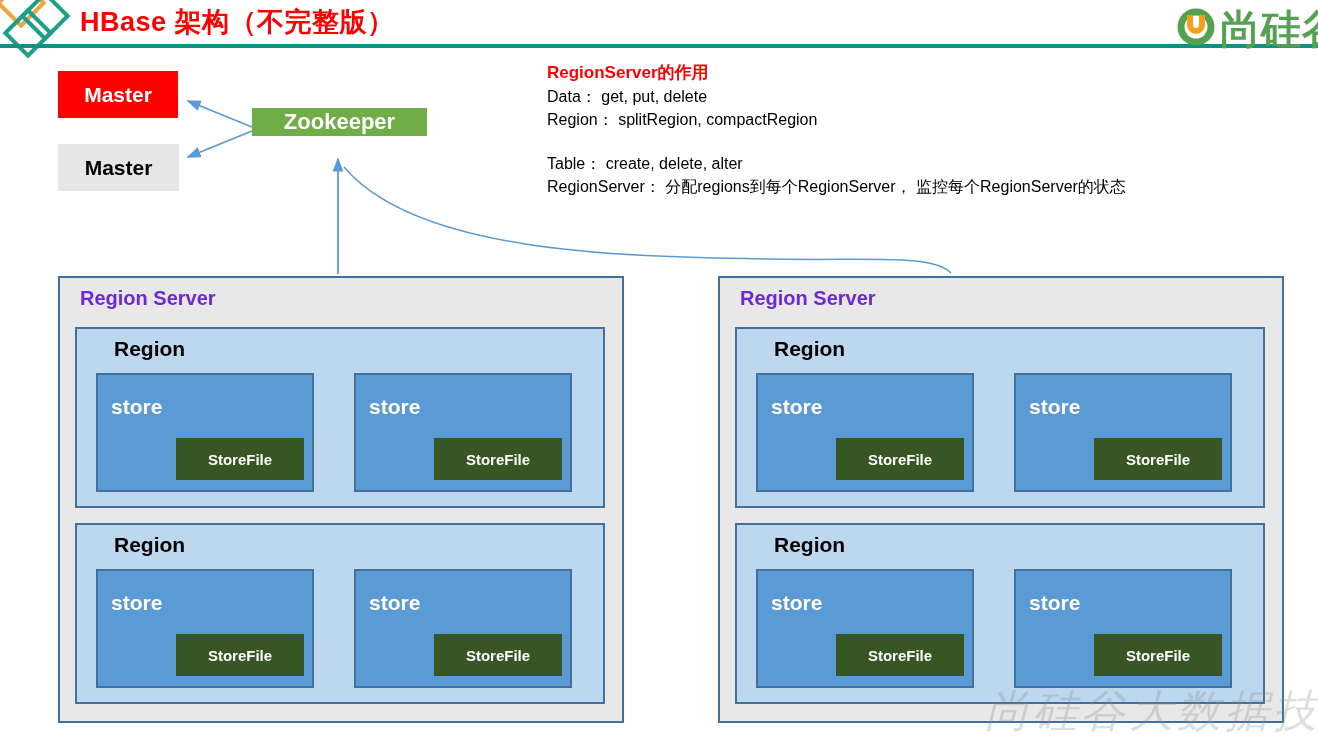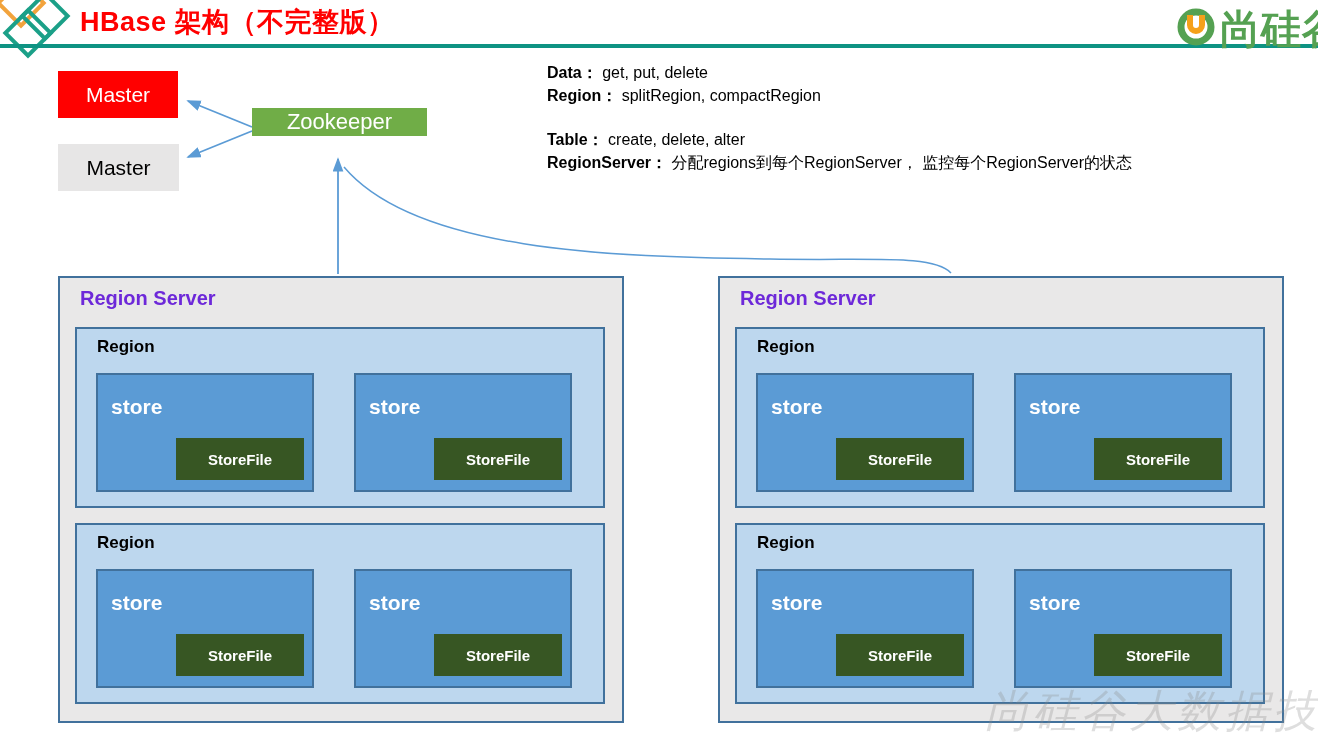--- a/index.html
+++ b/index.html
@@ -16,40 +16,40 @@
   .logo-diamonds{position:absolute;left:0;top:0;width:80px;height:48px;}
   .dmd{position:absolute;width:28px;height:28px;border:4px solid;transform:rotate(45deg);background:transparent;}
   .dmd.orange{left:3px;top:-15px;border-color:#F2A33C;}
   .dmd.tealA{left:27px;top:-2px;border-color:#1BA088;}
   .dmd.tealB{left:10px;top:15px;border-color:#1BA088;}
   .brand{position:absolute;left:1176px;top:2px;width:142px;height:46px;white-space:nowrap;}
   .brand-icon{position:absolute;left:0;top:4px;width:40px;height:40px;}
   .brand-text{position:absolute;left:44px;top:0px;font-size:40px;font-weight:bold;color:#55A152;letter-spacing:1px;}
   
   .node{position:absolute;display:flex;align-items:center;justify-content:center;
-        font-weight:normal;font-size:21px;box-sizing:border-box;}
+        font-weight:bold;font-size:21px;box-sizing:border-box;}
   .master-red{left:58px;top:71px;width:120px;height:47px;background:#FF0000;color:#ffffff;}
   .master-gray{left:58px;top:144px;width:121px;height:47px;background:#E7E6E6;color:#000000;}
   .zookeeper{left:252px;top:108px;width:175px;height:28px;background:#70AD47;color:#ffffff;font-size:22px;}
   
   .notes{position:absolute;left:547px;top:61px;font-size:16px;color:#000;line-height:23px;}
   .note-title{font-weight:bold;color:#FF0000;font-size:17px;line-height:24px;}
-  .note-line .lbl{font-weight:bold;}
+  .note-line .lbl{font-weight:normal;}
   .note-gap{height:21px;}
   
   .rs{position:absolute;top:276px;width:566px;height:447px;background:#E9E8E8;
       border:2px solid #41719C;box-sizing:border-box;}
   .rs.left{left:58px;}
   .rs.right{left:718px;}
   .rs-title{position:absolute;left:20px;top:9px;font-size:20px;font-weight:bold;color:#6d28d9;}
   .region{position:absolute;left:15px;width:530px;height:181px;background:#BDD7EE;
           border:2px solid #41719C;box-sizing:border-box;}
   .region.r1{top:49px;}
   .region.r2{top:245px;}
-  .region-title{position:absolute;left:20px;top:8px;font-size:17px;font-weight:bold;color:#000;}
+  .region-title{position:absolute;left:37px;top:8px;font-size:21px;font-weight:bold;color:#000;}
   .store{position:absolute;top:44px;width:218px;height:119px;background:#5B9BD5;
          border:2px solid #41719C;box-sizing:border-box;}
   .store.s1{left:19px;}
   .store.s2{left:277px;}
   .store-label{position:absolute;left:13px;top:20px;font-size:21px;font-weight:bold;color:#ffffff;}
   .storefile{position:absolute;right:8px;bottom:10px;width:128px;height:42px;background:#375623;
              display:flex;align-items:center;justify-content:center;
              color:#ffffff;font-weight:bold;font-size:15px;}
   
   .overlay{position:absolute;left:0;top:0;width:1318px;height:736px;pointer-events:none;}
@@ -87,20 +87,21 @@
   <line x1="252" y1="131" x2="188" y2="157" stroke="#5B9BD5" stroke-width="1.8" marker-end="url(#ah)"></line>
   <line x1="338" y1="274" x2="338" y2="159" stroke="#5B9BD5" stroke-width="1.8" marker-end="url(#ah)"></line>
   <path d="M 951,273 C 933,254 870,261 770,259 C 610,257 415,251 344,167" fill="none" stroke="#5B9BD5" stroke-width="1.5"></path>
 </svg>
 
 <div class="node master-red">Master</div>
 <div class="node master-gray">Master</div>
 <div class="node zookeeper">Zookeeper</div>
 
 <div class="notes">
+  <div class="note-title">RegionServer的作用</div>
   <div class="note-line">
     <span class="lbl">Data：</span>
     <span>get, put, delete</span>
   </div>
   <div class="note-line">
     <span class="lbl">Region：</span>
     <span>splitRegion, compactRegion</span>
   </div>
   <div class="note-gap"></div>
   <div class="note-line">

